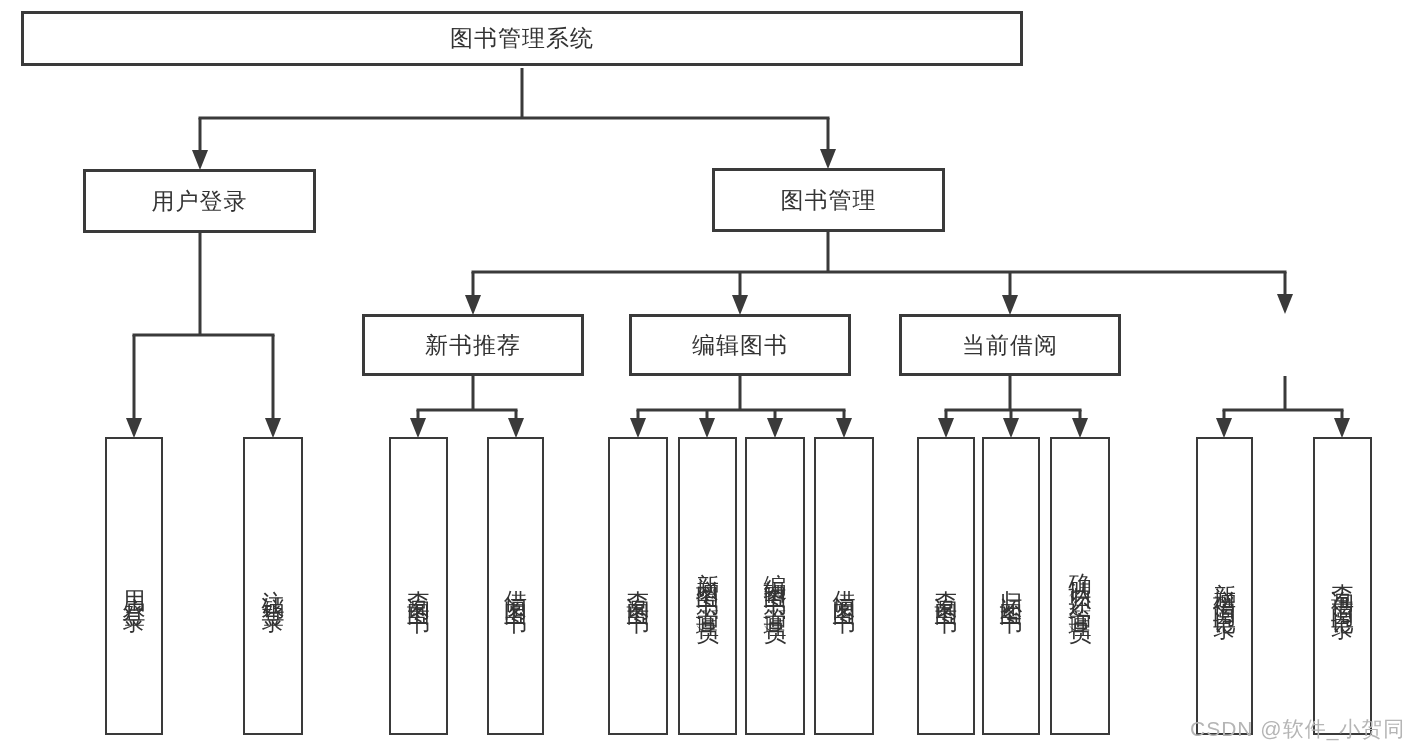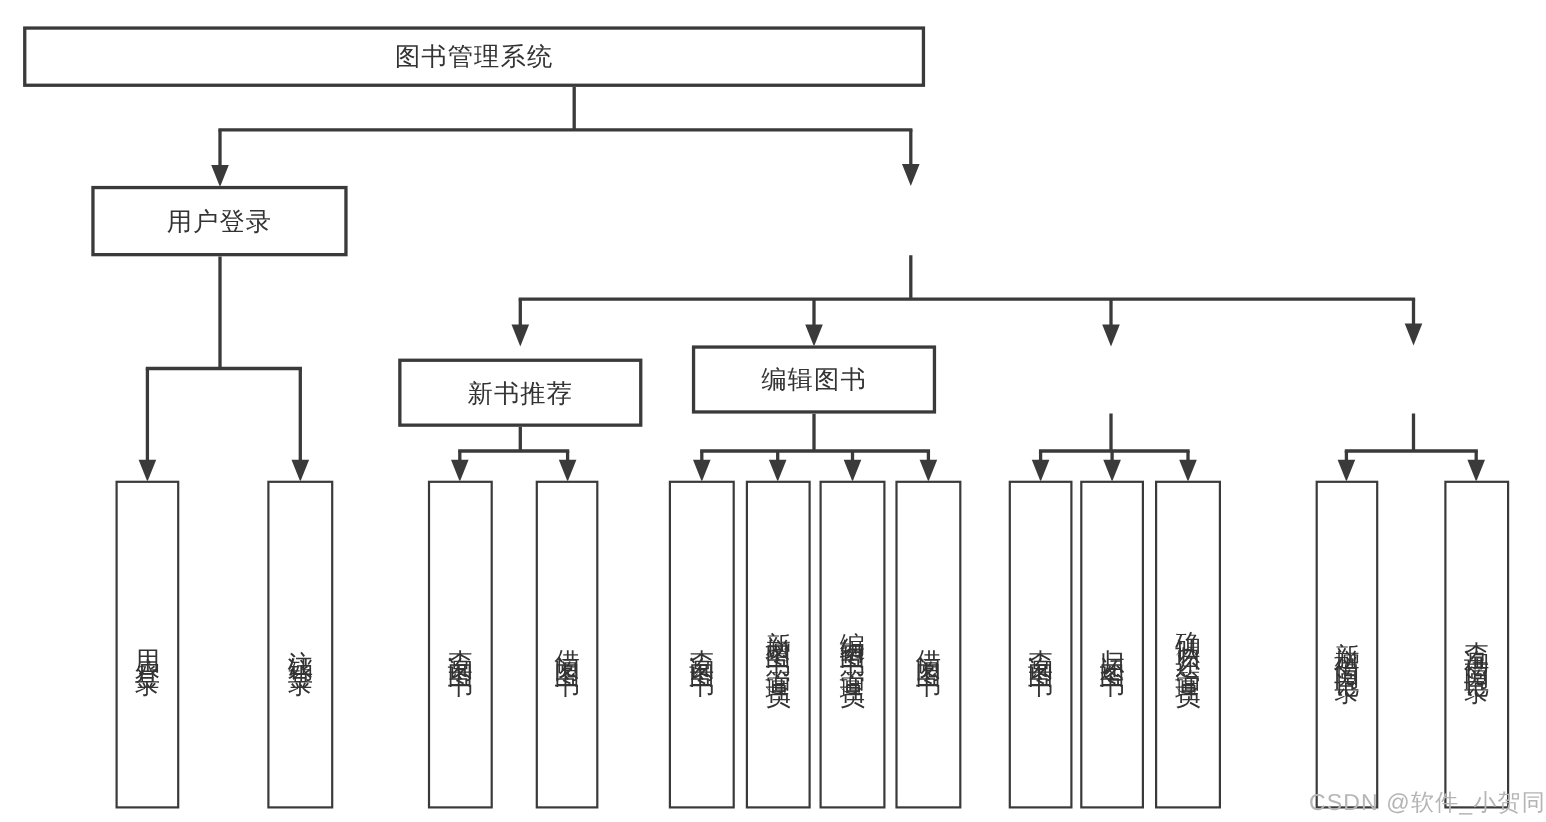--- a/index.html
+++ b/index.html
@@ -103,33 +103,39 @@
       <polygon points="767,418 783,418 775,438"></polygon>
       <polygon points="836,418 852,418 844,438"></polygon>
       <polygon points="938,418 954,418 946,438"></polygon>
       <polygon points="1003,418 1019,418 1011,438"></polygon>
       <polygon points="1072,418 1088,418 1080,438"></polygon>
       <polygon points="1216,418 1232,418 1224,438"></polygon>
       <polygon points="1334,418 1350,418 1342,438"></polygon>
     </g>
   </svg>
 
-  <div class="hbox" style="left:21px;top:24px;width:820px;height:55px;">
+  <div class="hbox" style="left:21px;top:11px;width:1002px;height:55px;">
     <span>图书管理系统</span>
   </div>
 
   <div class="hbox" style="left:83px;top:169px;width:233px;height:64px;">
     <span>用户登录</span>
   </div>
+  <div class="hbox" style="left:712px;top:168px;width:233px;height:64px;">
+    <span>图书管理</span>
+  </div>
 
-  <div class="hbox" style="left:362px;top:326px;width:222px;height:62px;">
+  <div class="hbox" style="left:362px;top:314px;width:222px;height:62px;">
     <span>新书推荐</span>
   </div>
   <div class="hbox" style="left:629px;top:314px;width:222px;height:62px;">
     <span>编辑图书</span>
+  </div>
+  <div class="hbox" style="left:899px;top:314px;width:222px;height:62px;">
+    <span>当前借阅</span>
   </div>
 
   <div class="vbox" style="left:105px;top:437px;width:58px;height:298px;">
     <span class="vtext">用户登录</span>
   </div>
   <div class="vbox" style="left:243px;top:437px;width:60px;height:298px;">
     <span class="vtext">注销登录</span>
   </div>
 
   <div class="vbox" style="left:389px;top:437px;width:59px;height:298px;">

